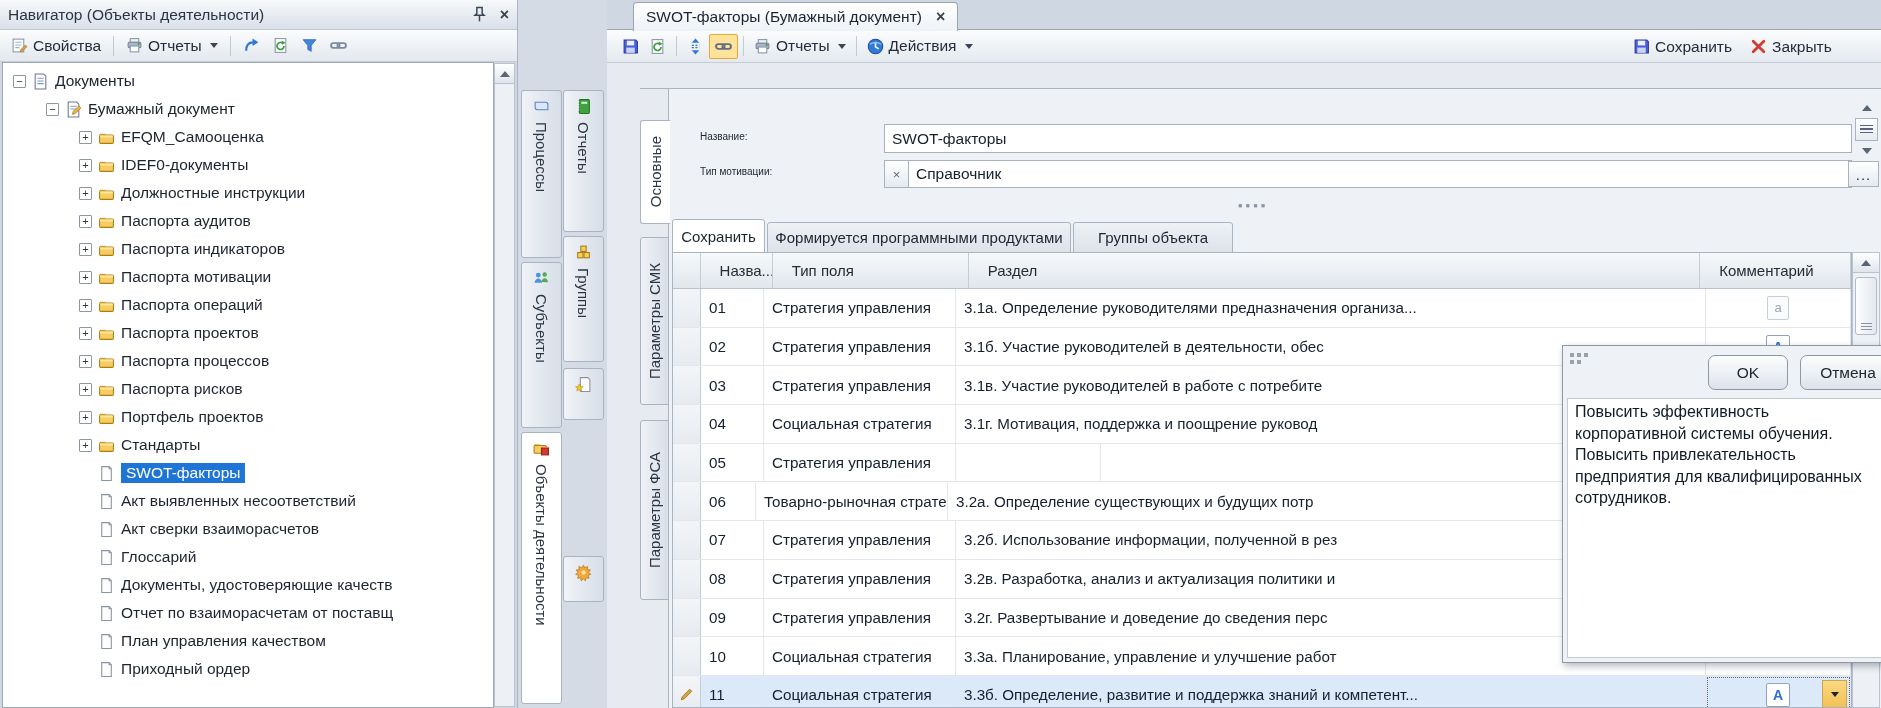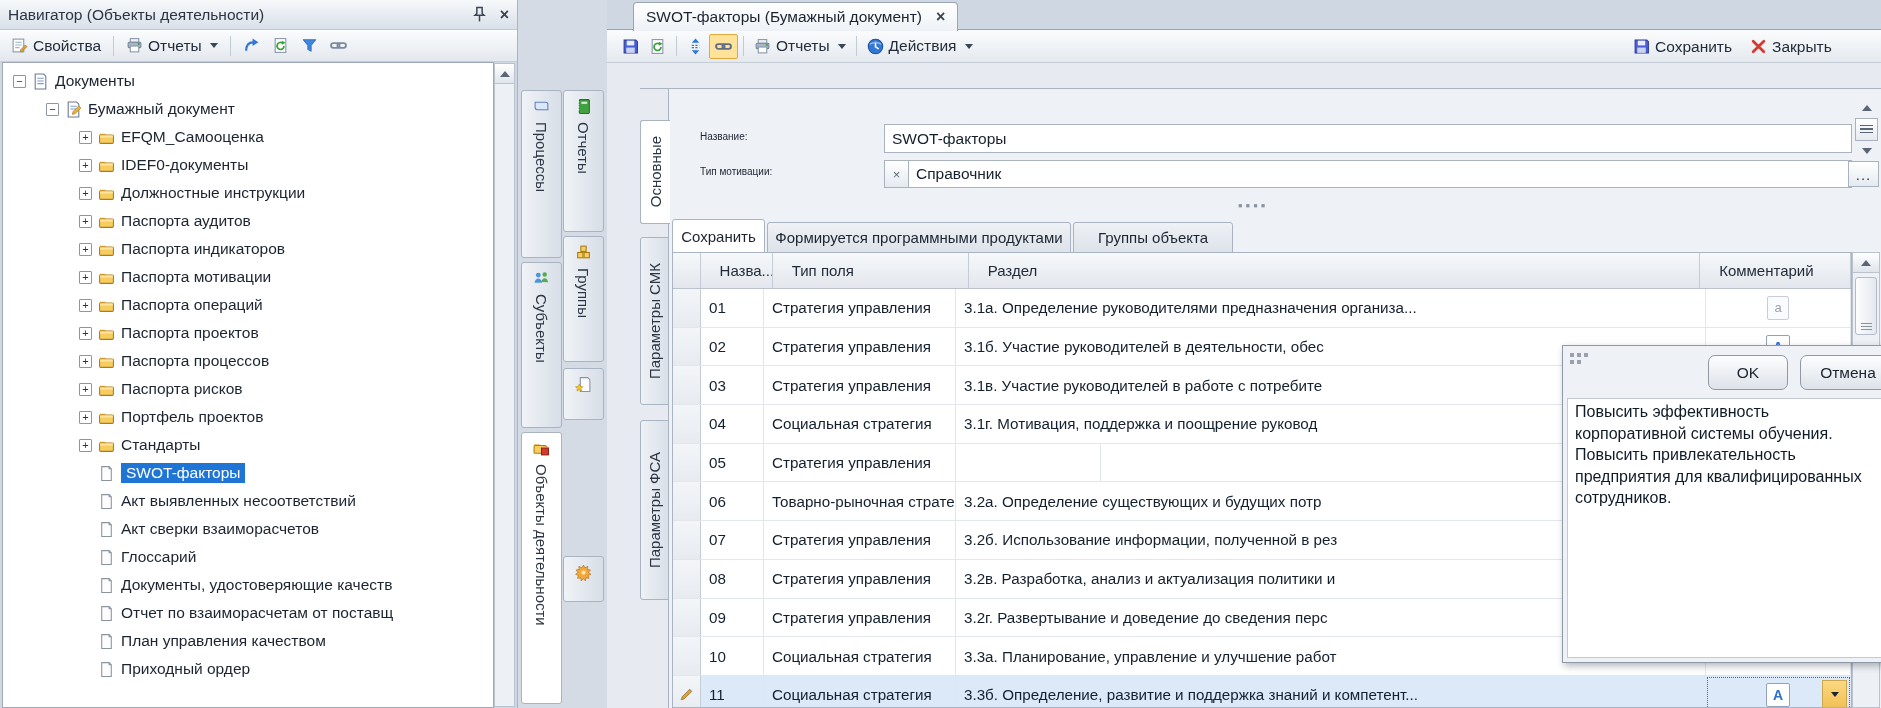--- a/index.html
+++ b/index.html
@@ -639,21 +639,21 @@
         <div class="gc" style="width: 145px; position: relative; justify-content: center;"></div>
       </div>
       <div class="grow">
         <div class="gc selcell" style="width: 28px;"></div>
         <div class="gc" style="width: 63px;">05</div>
         <div class="gc" style="width: 192px;">Стратегия управления</div>
         <div class="gc" style="width: 145px; position: relative; justify-content: center;"></div>
       </div>
       <div class="grow">
         <div class="gc selcell" style="width: 28px;"></div>
-        <div class="gc" style="width: 63px;">06</div>
+        <div class="gc" style="width: 55px;">06</div>
         <div class="gc" style="width: 192px;">Товарно-рыночная стратегия</div>
         <div class="gc" style="width: 750px;">3.2а. Определение существующих и будущих потр</div>
         <div class="gc" style="width: 145px; position: relative; justify-content: center;"></div>
       </div>
       <div class="grow">
         <div class="gc selcell" style="width: 28px;"></div>
         <div class="gc" style="width: 63px;">07</div>
         <div class="gc" style="width: 192px;">Стратегия управления</div>
         <div class="gc" style="width: 750px;">3.2б. Использование информации, полученной в рез</div>
         <div class="gc" style="width: 145px; position: relative; justify-content: center;"></div>

